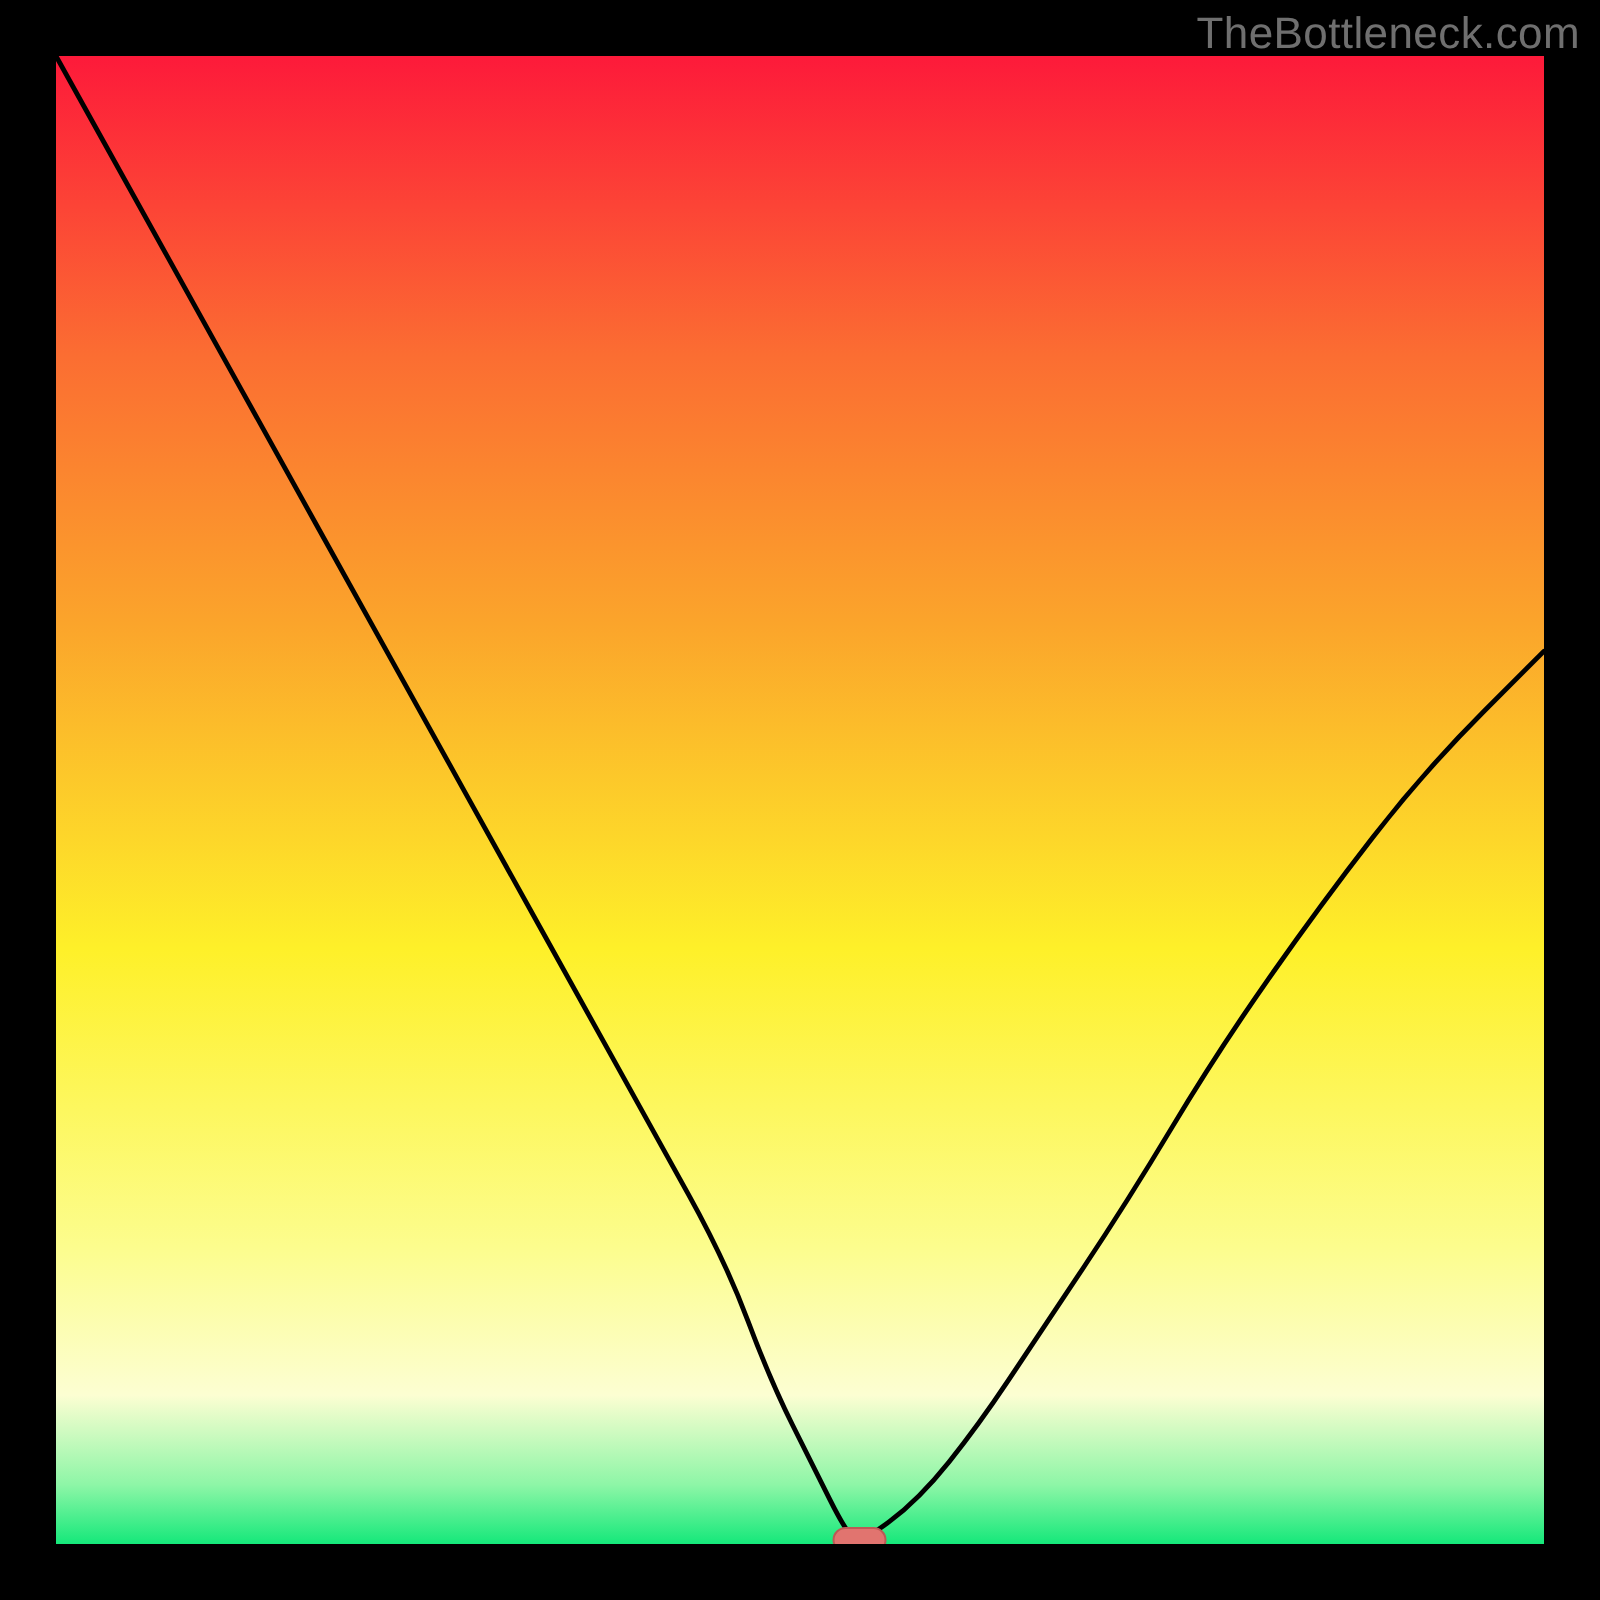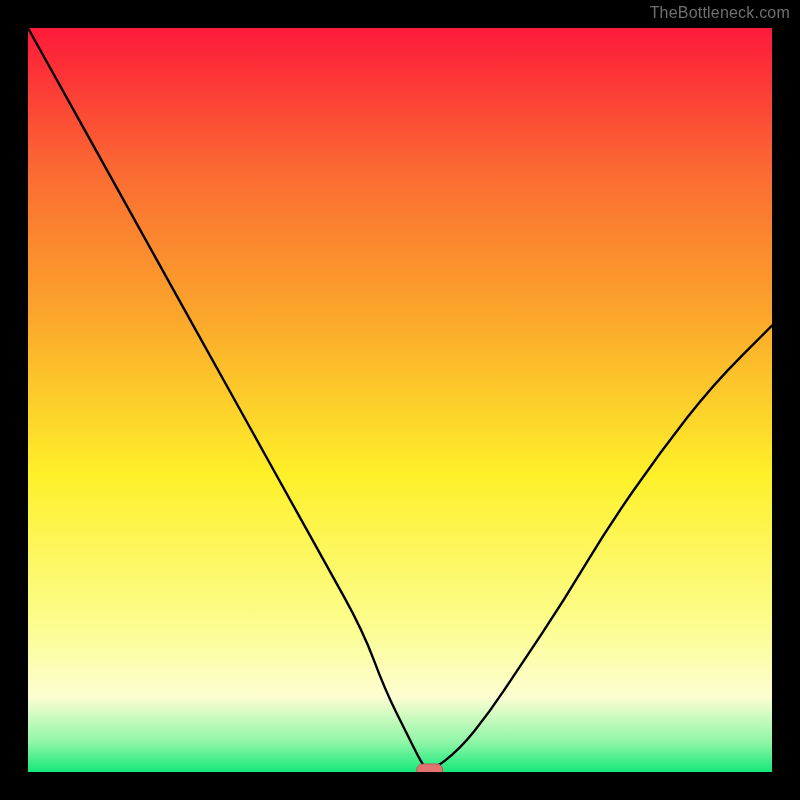--- a/index.html
+++ b/index.html
@@ -28,21 +28,21 @@
   .plot svg {
     display: block;
     width: 100%;
     height: 100%;
   }
   .attribution {
     position: absolute;
     top: 4px;
     right: 10px;
     color: #6f6f6f;
-    font-size: 16px;
+    font-size: 22px;
     font-weight: 500;
     letter-spacing: 0.2px;
     user-select: none;
   }
 </style>
 </head>
 <body>
 
 <div class="frame">
 

